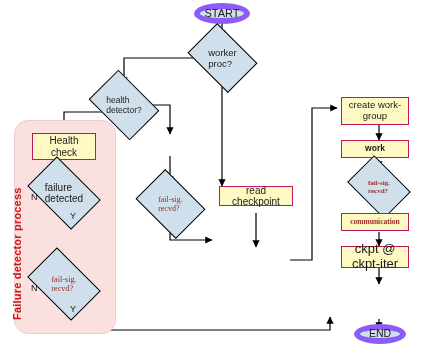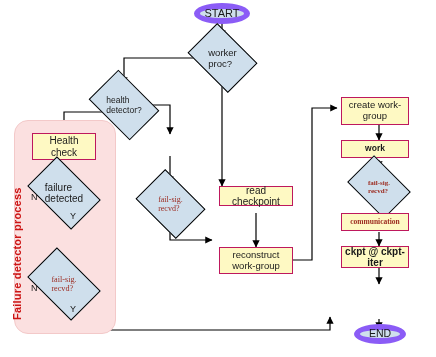--- a/index.html
+++ b/index.html
@@ -137,45 +137,41 @@
     <span class="dshape"></span>
     <span class="dlabel t-red" style="font-size:8px;white-space:pre-line;">fail-sig.
 recvd?</span>
   </div>
 
   <div class="node rect t-blk" style="left:219px;top:186px;width:74px;height:20px;font-size:10px;white-space:pre-line;">
     <span>read
 checkpoint</span>
   </div>
 
-  <div class="node rect t-blk" style="left:219px;top:247px;width:74px;height:27px;font-size:9.5px;white-space:pre-line;">
-    <span>reconstruct
-work-group</span>
-  </div>
 
   <div class="node rect t-blk" style="left:341px;top:97px;width:68px;height:28px;font-size:9.5px;white-space:pre-line;">
     <span>create work-
 group</span>
   </div>
 
   <div class="node rect t-blk bold" style="left:341px;top:140px;width:68px;height:18px;font-size:8.5px;">
     <span>work</span>
   </div>
 
   <div class="diamond" style="left:353px;top:168px;width:52px;height:38px;">
     <span class="dshape"></span>
     <span class="dlabel t-red bold" style="font-size:7px;white-space:pre-line;">fail-sig.
 recvd?</span>
   </div>
 
   <div class="node rect t-red bold" style="left:341px;top:213px;width:68px;height:18px;font-size:7.5px;">
     <span>communication</span>
   </div>
 
-  <div class="node rect t-blk" style="left:341px;top:246px;width:68px;height:22px;font-size:10px;font-weight:bold;">
+  <div class="node rect t-blk" style="left:341px;top:246px;width:68px;height:22px;font-size:13px;">
     <span>ckpt @ ckpt-iter</span>
   </div>
 
 
   <div class="node ellipse t-blk" style="left:354px;top:324px;width:52px;height:20px;font-size:10.5px;">
     <span>END</span>
   </div>
 
   <div class="edgelabel" style="left:31px;top:192px;font-size:9px;">N</div>
   <div class="edgelabel" style="left:70px;top:211px;font-size:9px;">Y</div>

